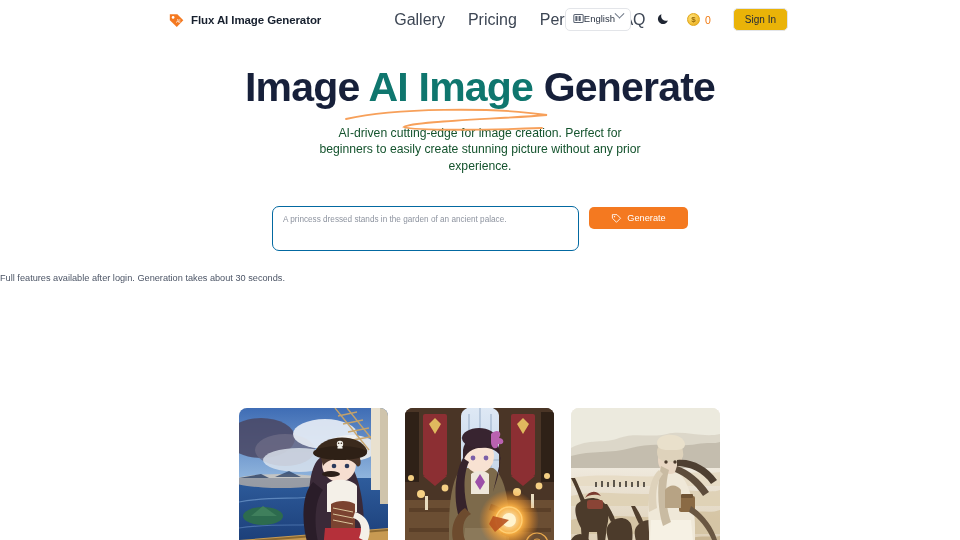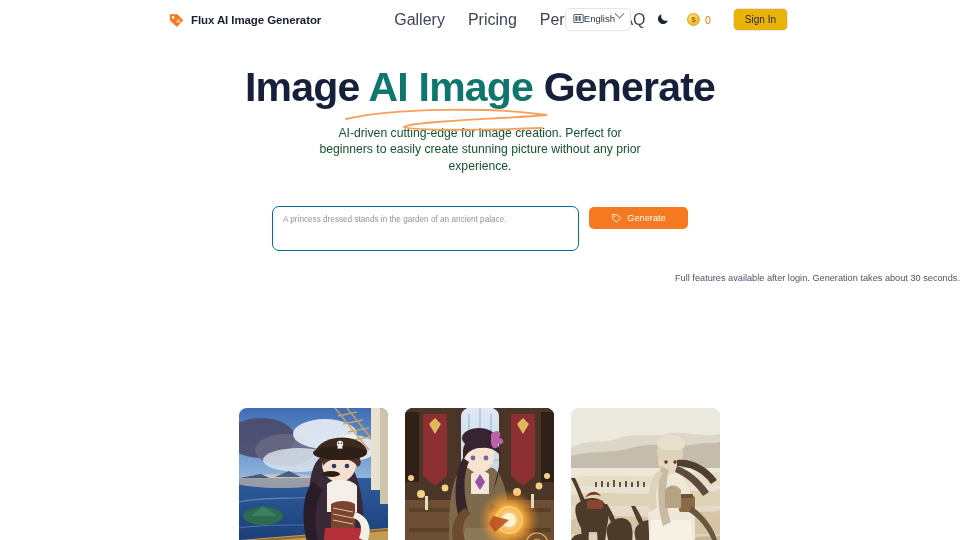--- a/index.html
+++ b/index.html
@@ -186,21 +186,21 @@
     display: flex;
     align-items: center;
     justify-content: center;
     gap: 5px;
     cursor: pointer;
     font-family: "Liberation Sans", sans-serif;
     margin-top: 1px;
   }
   .gen-btn svg { display: block; }
   .note {
-    text-align: right;
+    text-align: left;
     margin-top: 22px;
     font-size: 9.2px;
     color: #4c5566;
   }
 
   
   .gallery {
     position: absolute;
     top: 408px;
     left: 239px;

